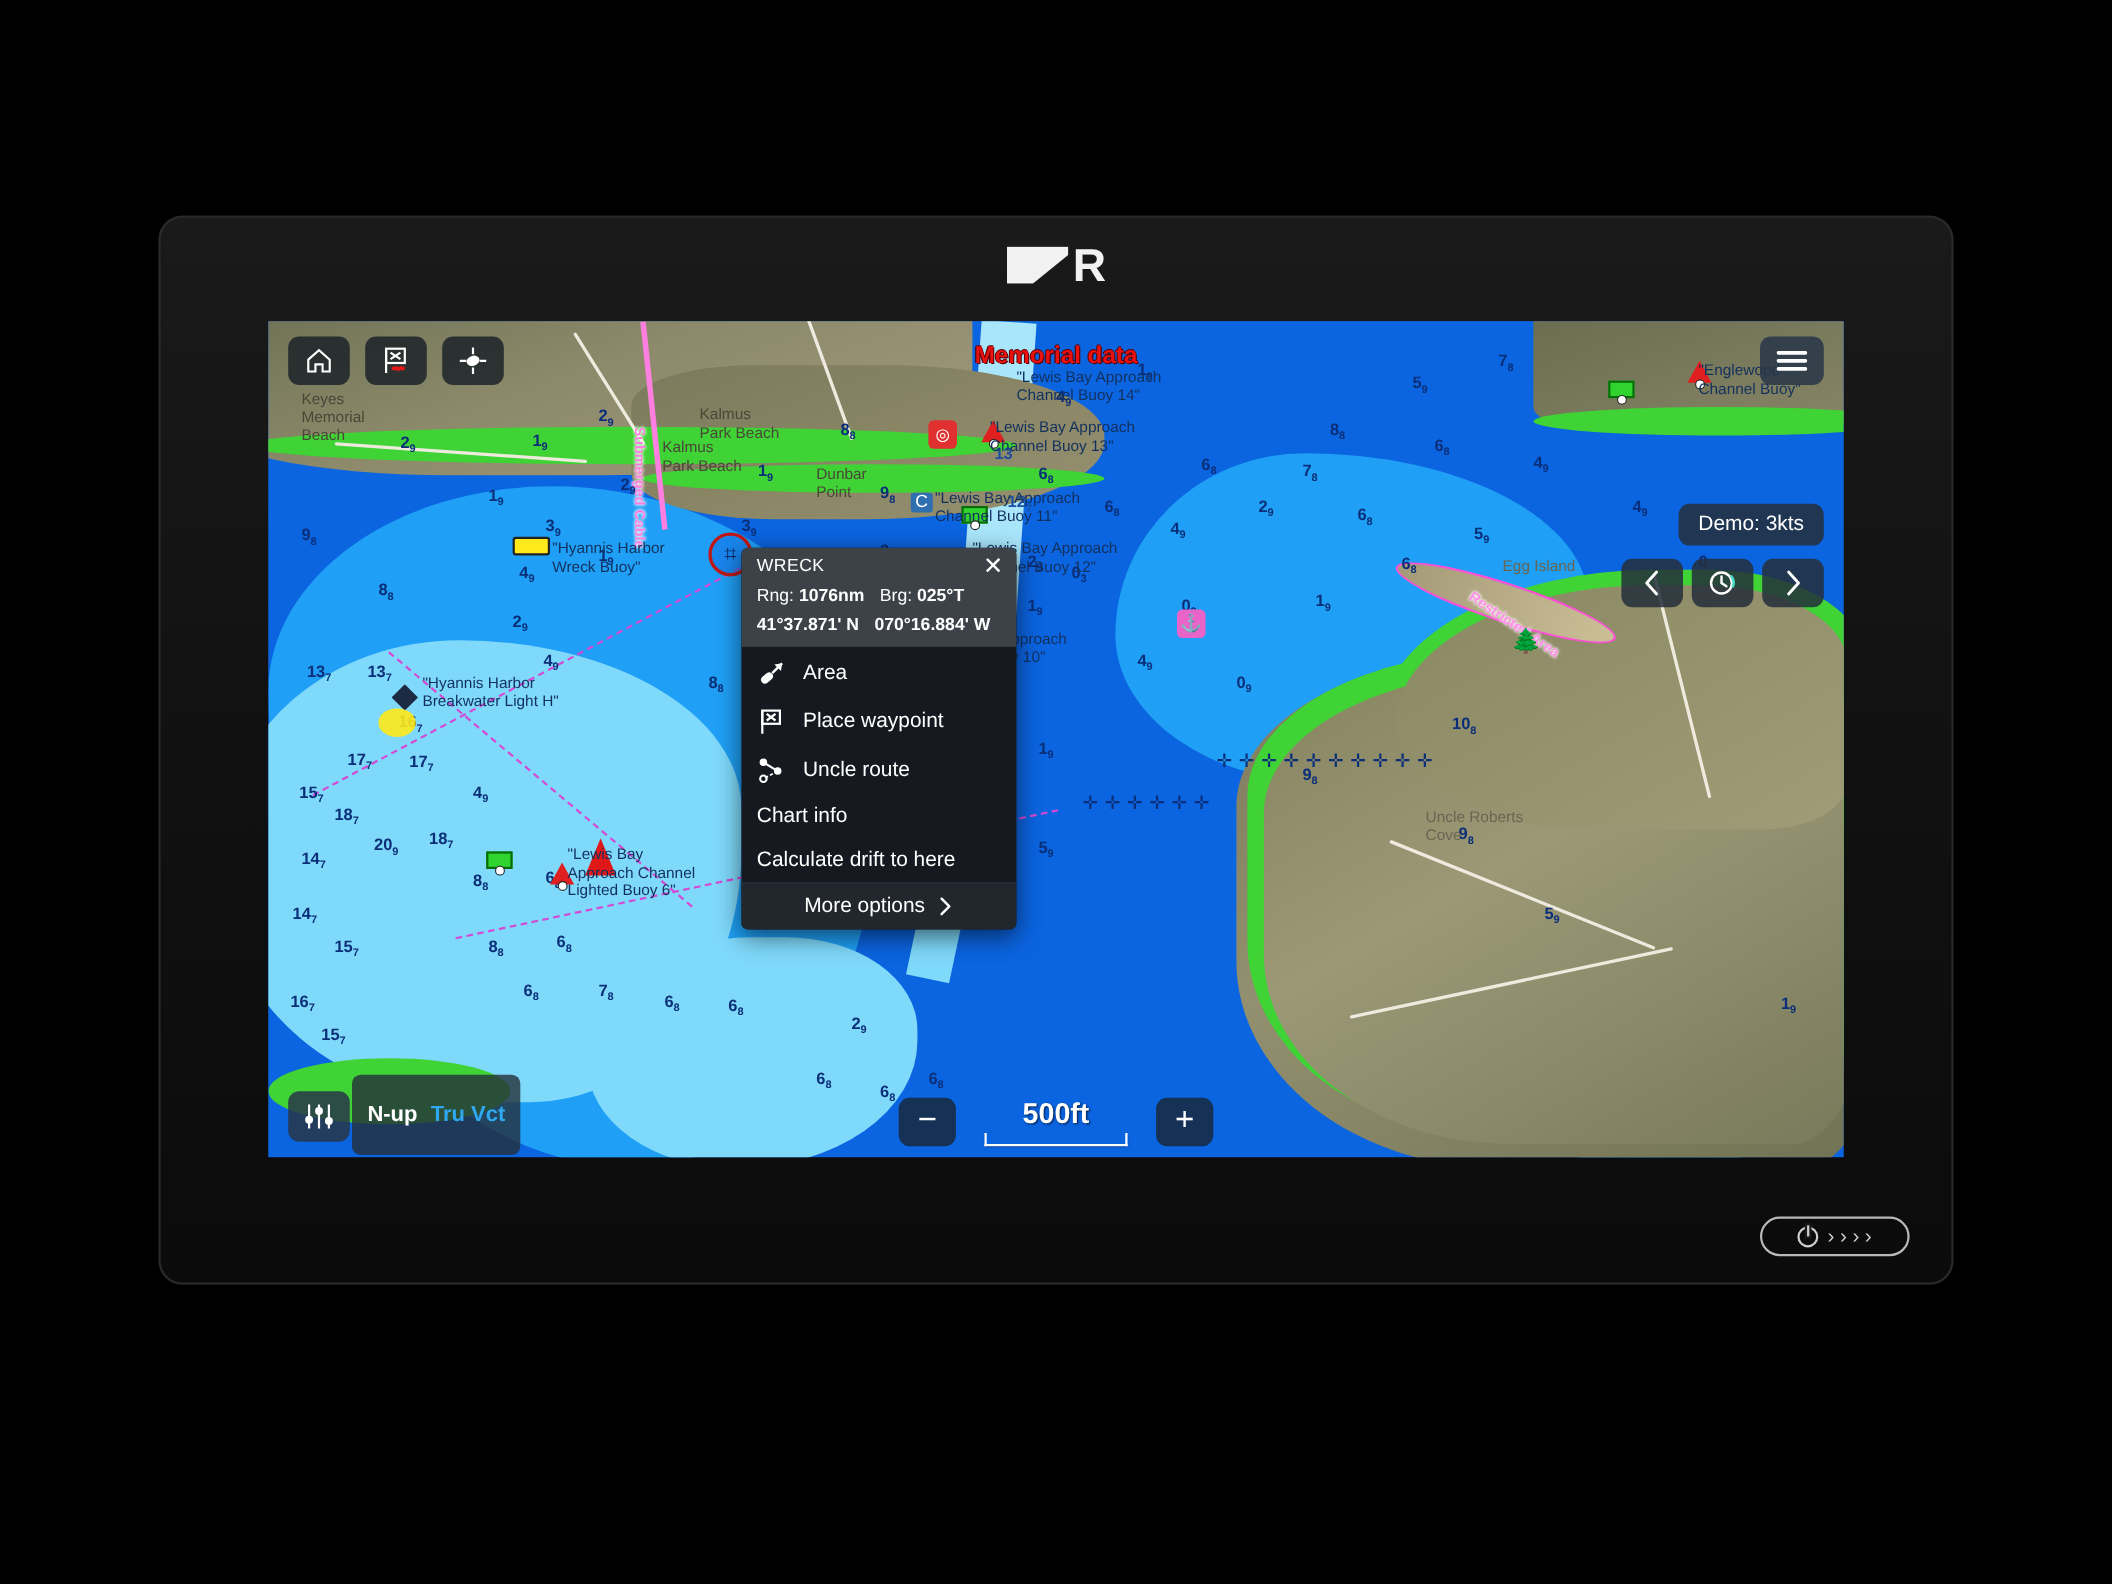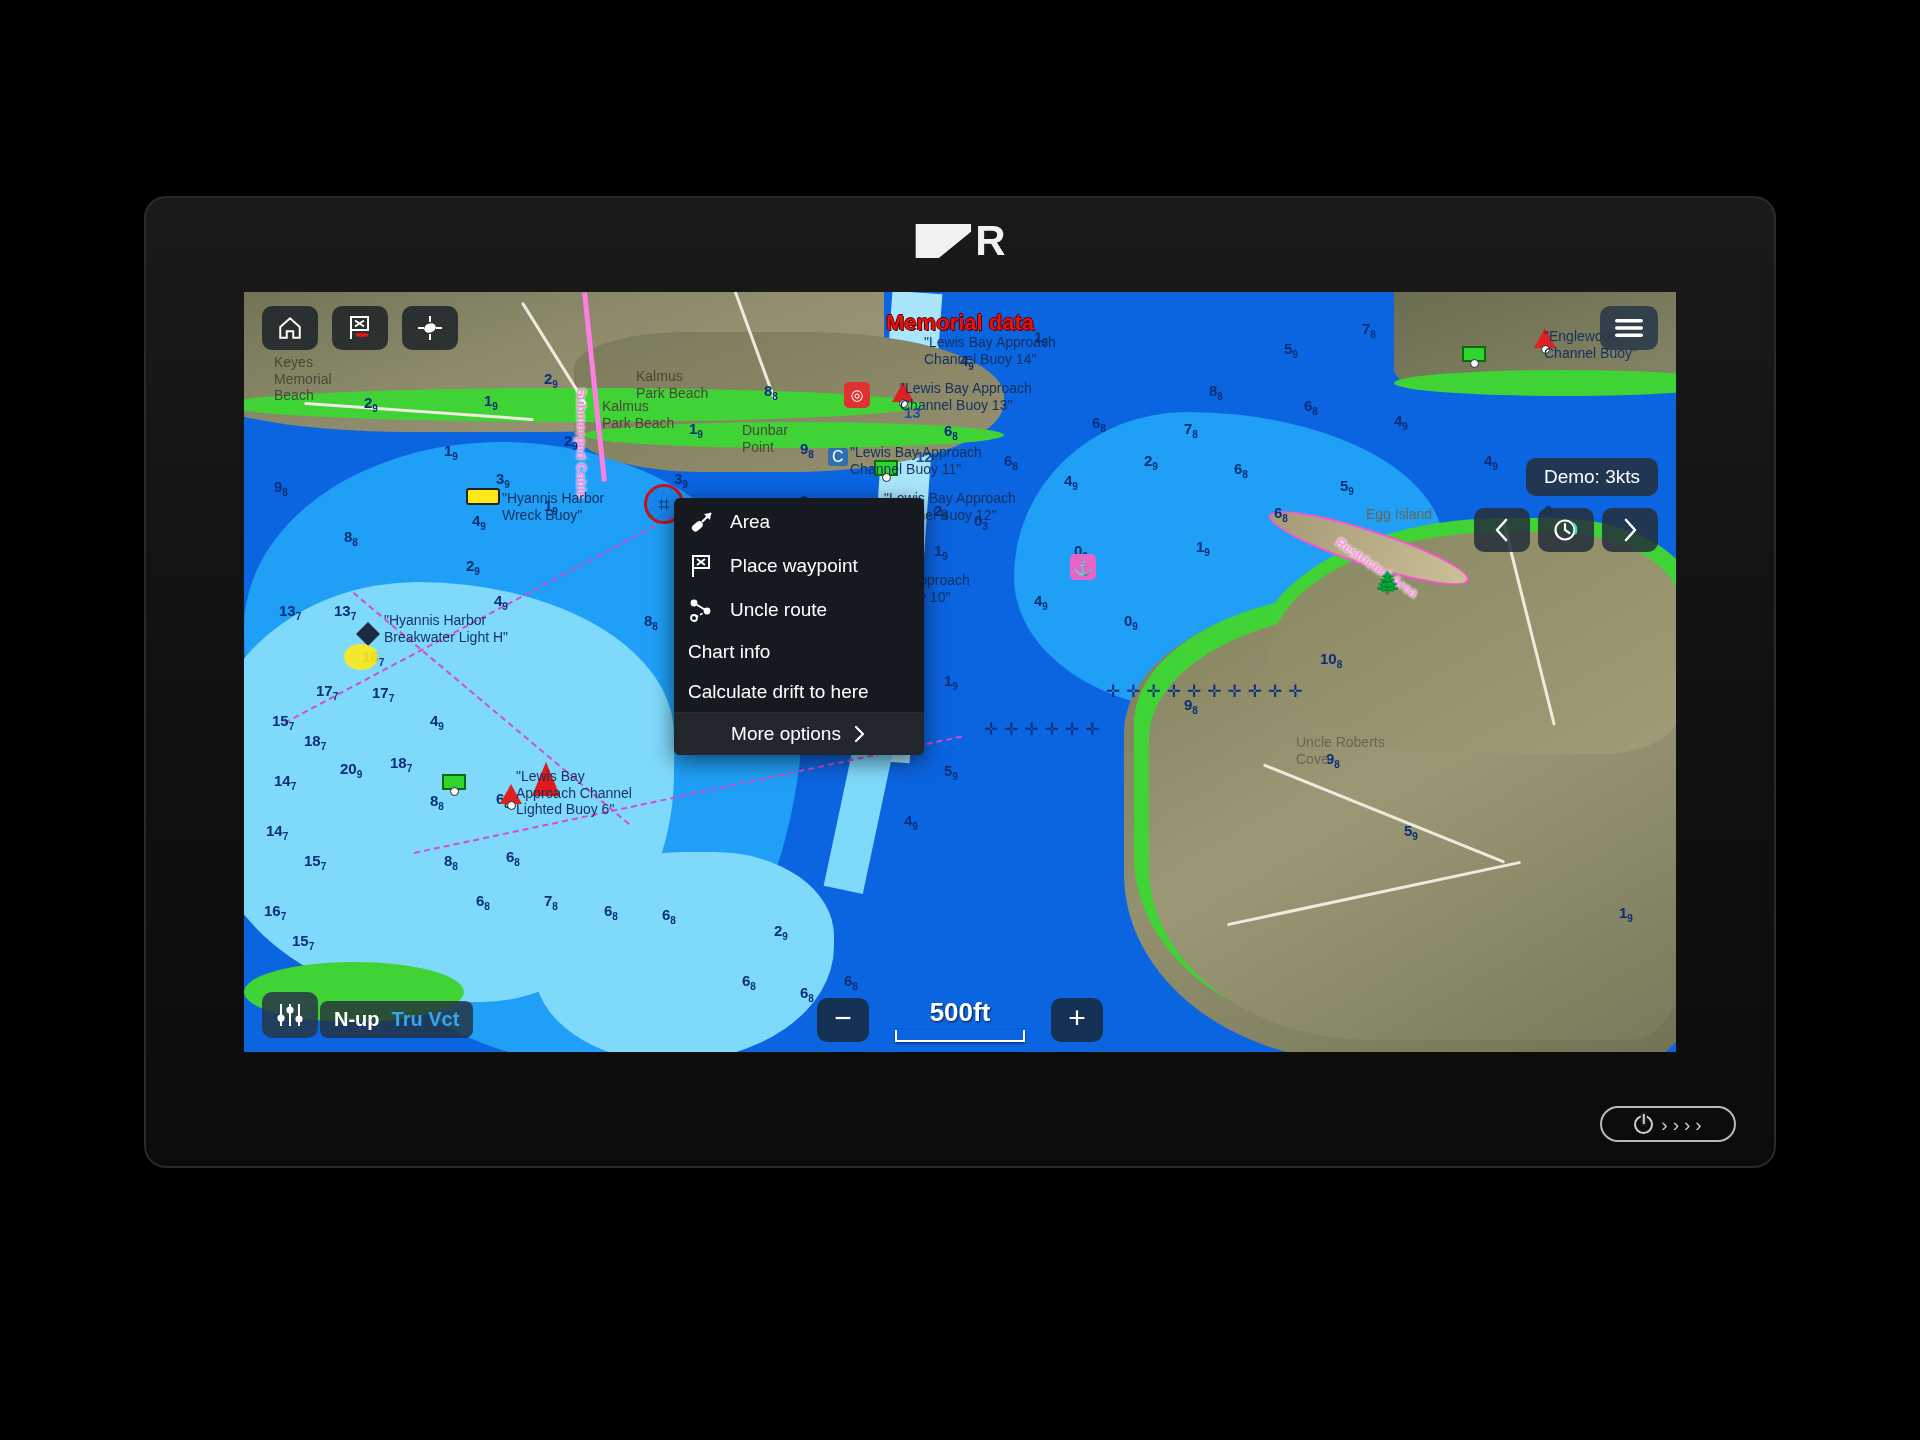--- a/index.html
+++ b/index.html
@@ -126,21 +126,21 @@
   #btn-settings { left:18px; bottom:14px; width:56px; height:46px; background:rgba(40,55,72,.86); }
 
   #demo-pill { position:absolute; right:18px; top:166px; padding:8px 18px;
                background:rgba(36,46,58,.86); border-radius:10px; color:#fff;
                font-size:19px; white-space:nowrap; }
   #demo-ctrls { position:absolute; right:18px; top:216px; display:flex; gap:8px; }
   #demo-ctrls .dbtn { width:56px; height:44px; background:rgba(36,46,58,.86);
                       border-radius:10px; display:flex; align-items:center;
                       justify-content:center; }
 
-  #orient { position:absolute; left:76px; bottom:14px; padding:7px 14px;
+  #orient { position:absolute; left:76px; bottom:2px; padding:25px 14px;
             background:rgba(36,46,58,.80); border-radius:8px; display:flex; gap:12px;
             align-items:baseline; }
   #orient .n  { color:#fff; font-size:20px; font-weight:600; }
   #orient .tv { color:#2fa8f0; font-size:20px; font-weight:600; }
 
   #scale { position:absolute; left:50%; bottom:10px; transform:translateX(-50%);
            display:flex; align-items:center; gap:26px; }
   #scale .zbtn { width:52px; height:44px; background:rgba(24,40,60,.85);
                  border-radius:10px; color:#fff; font-size:30px; line-height:40px;
                  text-align:center; }
@@ -482,20 +482,36 @@
     <div id="scale">
       <div class="zbtn">−</div>
       <div class="mid">
         <div class="val">500ft</div>
         <div class="bar"></div>
       </div>
       <div class="zbtn">+</div>
     </div>
 
     <div id="ctx">
+      <div id="ctx-hd">
+        <div class="t1">
+          <span class="title">WRECK</span>
+          <span class="x">✕</span>
+        </div>
+        <div class="r">
+          <span><span>Rng:</span>
+            <b>1076nm</b></span>
+          <span><span>Brg:</span>
+            <b>025°T</b></span>
+        </div>
+        <div class="r">
+          <b>41°37.871' N</b>
+          <b>070°16.884' W</b>
+        </div>
+      </div>
 
       <div id="ctx-items">
         <div class="ci">
           <span class="ic">
             <svg width="26" height="24" viewBox="0 0 26 24">
               <rect x="2" y="13" width="12" height="7" rx="3.5" fill="#fff" transform="rotate(-40 8 16)"></rect>
               <path d="M13 12 L22 3" stroke="#fff" stroke-width="2.2"></path>
               <path d="M22 3 L15 4 L21 10 Z" fill="#fff"></path>
             </svg>
             </span>

